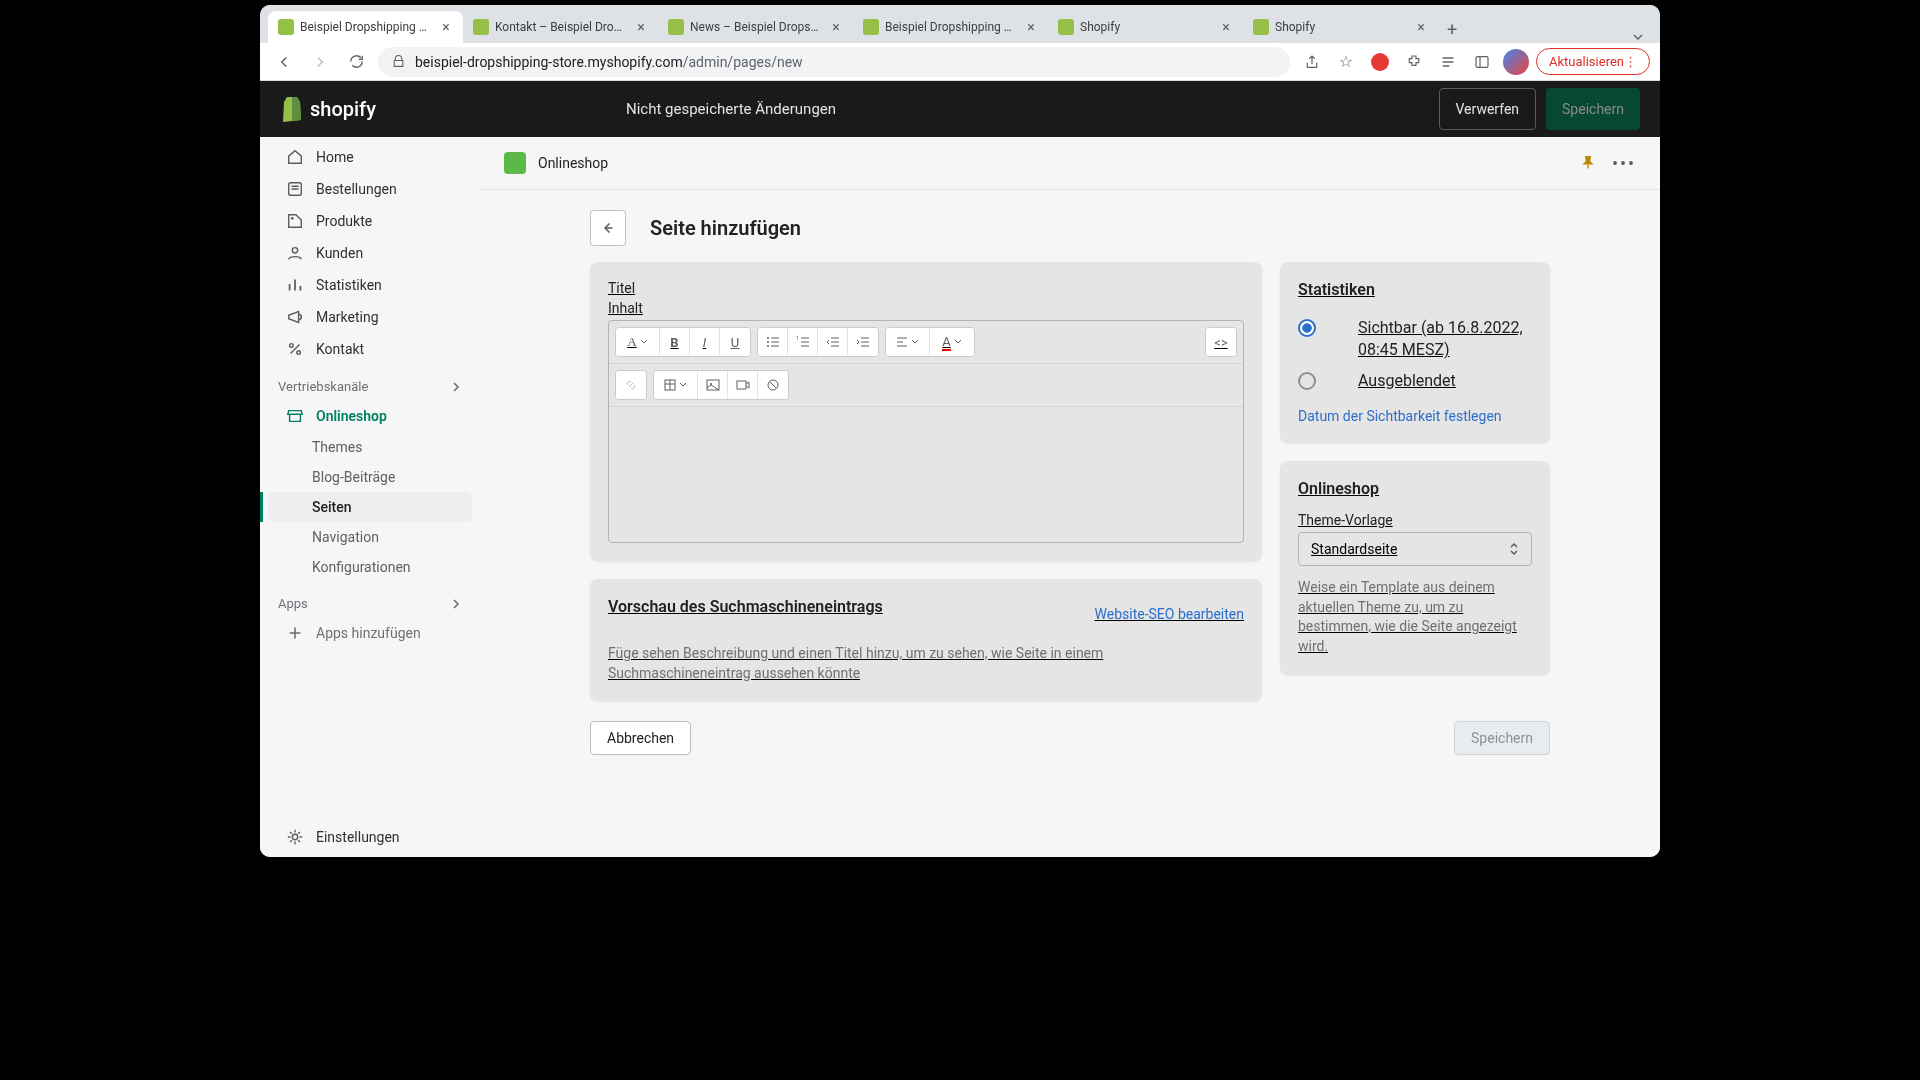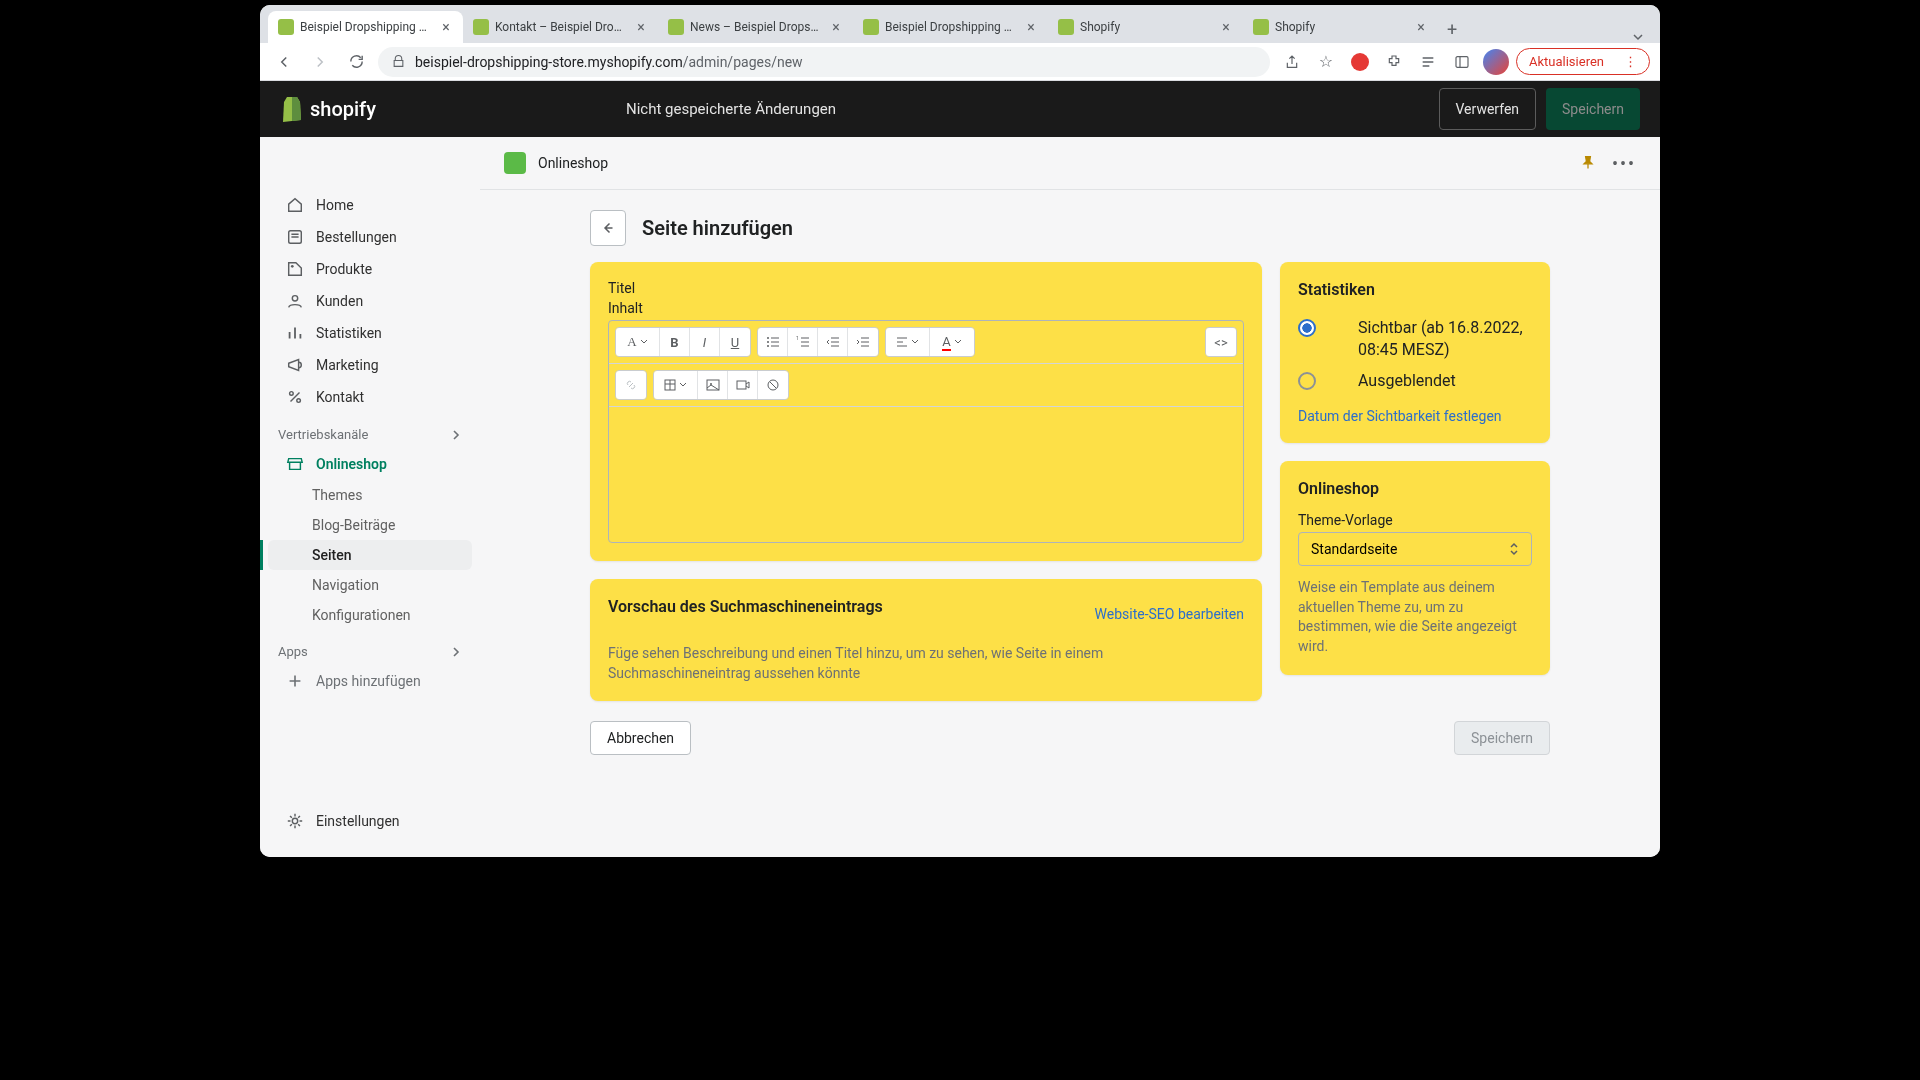--- a/index.html
+++ b/index.html
@@ -22,60 +22,60 @@
 .nav-btn.disabled { color: #bdc1c6; }
 .url-field { flex: 1; background: #f1f3f4; border-radius: 16px; height: 30px; display: flex; align-items: center; padding: 0 14px; gap: 10px; font-size: 14px; color: #202124; }
 .url-lock { color: #5f6368; }
 .url-text { flex: 1; }
 .url-text .domain { color: #202124; }
 .url-text .path { color: #5f6368; }
 .toolbar-icons { display: flex; align-items: center; gap: 6px; }
 .toolbar-icon { width: 28px; height: 28px; display: flex; align-items: center; justify-content: center; color: #5f6368; cursor: pointer; font-size: 16px; }
 .red-dot { width: 18px; height: 18px; background: #e53935; border-radius: 50%; }
 .avatar { width: 26px; height: 26px; border-radius: 50%; background: linear-gradient(135deg,#4285f4,#ea4335); }
-.update-btn { border: 1px solid #d93025; color: #d93025; border-radius: 16px; padding: 5px 12px; font-size: 13px; display: flex; align-items: center; gap: 20px; cursor: pointer; }
+.update-btn { border: 1px solid #d93025; color: #d93025; border-radius: 16px; padding: 5px 12px; font-size: 13px; display: flex; align-items: center; gap: 0; cursor: pointer; }
 
 
 .shopify-bar { background: #1a1a1a; height: 56px; display: flex; align-items: center; padding: 0 20px; color: #fff; }
 .shopify-logo { display: flex; align-items: center; gap: 6px; font-size: 20px; font-weight: 500; }
 .shopify-logo-icon { width: 24px; height: 26px; }
 .unsaved { margin-left: 250px; font-size: 15px; color: #e3e3e3; }
 .bar-actions { margin-left: auto; display: flex; gap: 10px; }
 .btn-dark { background: transparent; border: 1px solid #5c5c5c; color: #e3e3e3; padding: 12px 16px; border-radius: 4px; font-size: 14px; cursor: pointer; }
 .btn-save-top { background: #005c3e; border: none; color: #bbb; padding: 8px 16px; border-radius: 4px; font-size: 14px; cursor: pointer; opacity: .7; }
 
 
 .layout { display: flex; height: 720px; }
-.sidebar { width: 220px; background: #f6f6f7; padding: 20px 0; display: flex; flex-direction: column; margin-top: 32px; }
+.sidebar { width: 220px; background: #f6f6f7; padding: 4px 0; display: flex; flex-direction: column; }
 .nav-item { display: flex; align-items: center; gap: 12px; padding: 7px 18px; font-size: 14px; color: #303030; cursor: pointer; border-radius: 6px; margin: 0 8px; }
 .nav-item.sub { padding-left: 44px; color: #616161; }
 .nav-item.sub.active { background: #edeeef; color: #202020; font-weight: 500; position: relative; }
 .nav-item.sub.active::before { content: ""; position: absolute; left: -8px; top: 0; bottom: 0; width: 3px; background: #008060; }
 .nav-item.section-active { font-weight: 600; color: #008060; }
 .nav-icon { width: 18px; height: 18px; flex-shrink: 0; }
 .nav-section { padding: 14px 18px 6px; font-size: 13px; color: #6d7175; display: flex; align-items: center; justify-content: space-between; }
 .sidebar-bottom { margin-top: auto; }
 
 
 .main { flex: 1; background: #f6f6f7; overflow-y: auto; }
 .main-header { display: flex; align-items: center; padding: 14px 24px; gap: 12px; background: #f6f6f7; border-bottom: 1px solid #e1e3e5; }
 .main-header-icon { width: 22px; height: 22px; background: #5bba47; border-radius: 4px; }
 .main-header-title { font-size: 14px; color: #202223; flex: 1; }
 .pin-icon, .more-icon { width: 24px; height: 24px; display: flex; align-items: center; justify-content: center; color: #8a5a00; cursor: pointer; }
 .more-icon { color: #5c5f62; font-size: 18px; letter-spacing: 2px; }
 
-.page-title-row { display: flex; align-items: center; gap: 16px; padding: 20px 110px 16px; }
+.page-title-row { display: flex; align-items: center; gap: 24px; padding: 20px 110px 16px; }
 .back-btn { width: 36px; height: 36px; border: 1px solid #babfc3; border-radius: 4px; background: #fff; display: flex; align-items: center; justify-content: center; cursor: pointer; }
 .page-title { font-size: 20px; font-weight: 600; color: #202223; }
 
 .content-row { display: flex; gap: 18px; padding: 0 110px 20px; align-items: flex-start; }
 .left-col { flex: 1; display: flex; flex-direction: column; gap: 18px; }
 .right-col { width: 270px; display: flex; flex-direction: column; gap: 18px; }
 
-.card { background: #fde047; border-radius: 8px; box-shadow: 0 1px 2px rgba(0,0,0,.08); padding: 18px; }
+.card { background: #e5e5e5; border-radius: 8px; box-shadow: 0 1px 2px rgba(0,0,0,.08); padding: 18px; text-decoration: underline; }
 .card h3 { font-size: 16px; font-weight: 600; color: #202223; margin-bottom: 14px; }
 .card h3.big { font-size: 16px; }
 .field-label { font-size: 14px; color: #202223; margin-bottom: 4px; display: block; }
 .text-input { width: 100%; border: 1px solid #aeb4b9; border-radius: 4px; padding: 7px 12px; font-size: 14px; }
 .text-input::placeholder { color: #8c9196; }
 .editor-frame { border: 1px solid #aeb4b9; border-radius: 4px; margin-top: 4px; }
 .editor-toolbar { display: flex; flex-wrap: wrap; gap: 6px; padding: 6px; border-bottom: 1px solid #d2d5d8; }
 .editor-toolbar.row2 { border-bottom: 1px solid #d2d5d8; }
 .tb-group { display: flex; border: 1px solid #c9cccf; border-radius: 4px; overflow: hidden; }
 .tb-btn { width: 30px; height: 28px; display: flex; align-items: center; justify-content: center; font-size: 13px; color: #5c5f62; cursor: pointer; background: #fff; border-right: 1px solid #e1e3e5; }

